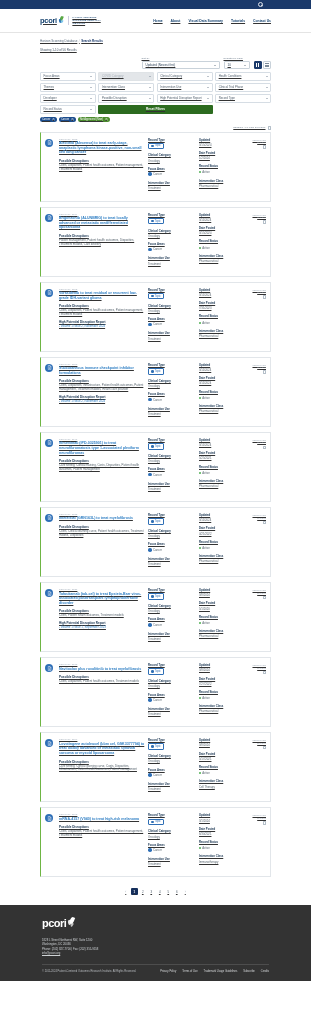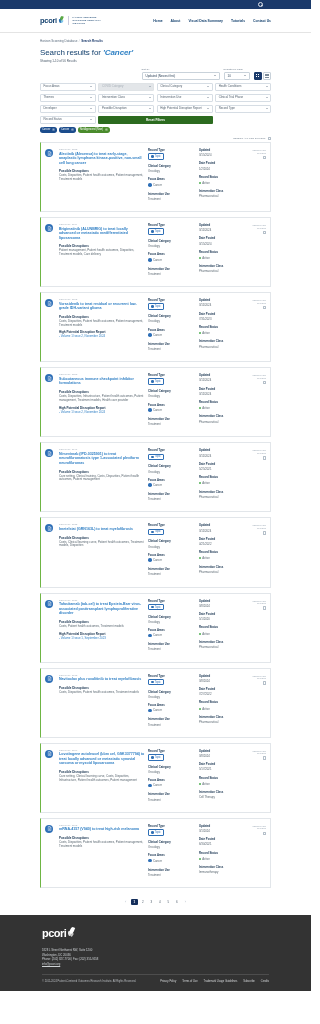--- a/index.html
+++ b/index.html
@@ -4,21 +4,21 @@
 <style>
   * { box-sizing: border-box; margin: 0; padding: 0; }
   html, body { width: 311px; }
   body {
     font-family: "Liberation Sans", sans-serif;
     background: #ffffff;
     color: #333;
     font-size: 4px;
     -webkit-font-smoothing: antialiased;
   }
-  .page { width: 311px; overflow: hidden; }
+  .page { width: 311px; overflow: hidden; text-decoration: underline; }
 
   
   .topbar {
     height: 9px;
     background: #1b3a6b;
     display: flex;
     align-items: center;
     justify-content: flex-end;
     padding-right: 48px;
   }
@@ -251,23 +251,20 @@
       <a href="#">Contact Us</a>
     </div>
   </div>
 
   <div class="content">
 
     <div class="breadcrumb">
       <a href="#" style="color:#5a6b7d;text-decoration:none">Horizon Scanning Database</a><span class="sep">/</span><span class="cur">Search Results</span>
     </div>
 
-    <div class="page-title">
-      <span>Search results for </span><span class="q">'Cancer'</span>
-    </div>
     <div class="result-count">Showing 1-10 of 56 Results</div>
 
     <div class="sortrow">
       <div class="fieldgrp">
         <span class="lbl">Sort by</span>
         <div class="selectbox sel-sort">
           <span>Updated (Newest first)</span>
           <span class="caret"></span>
         </div>
       </div>

